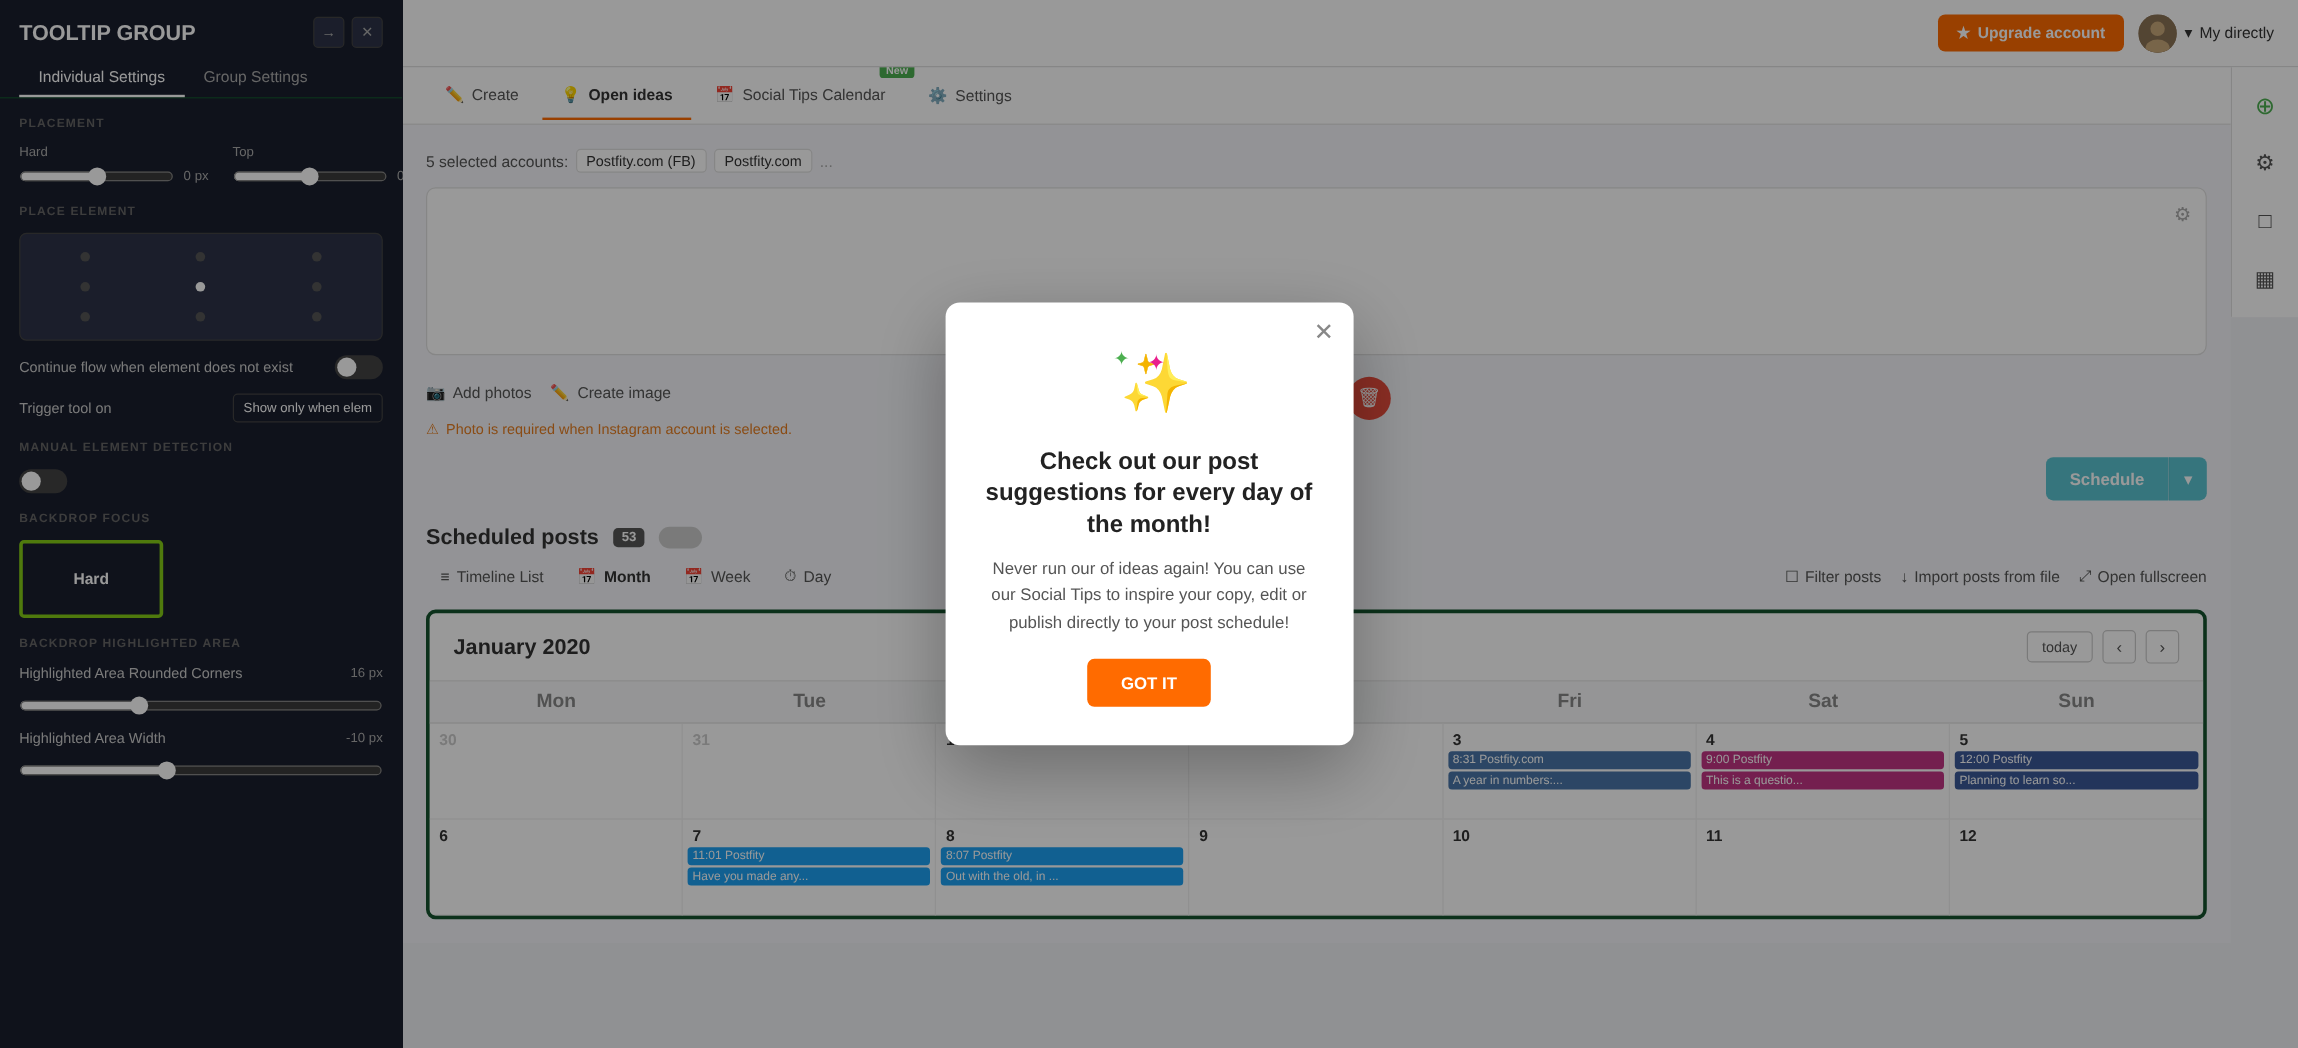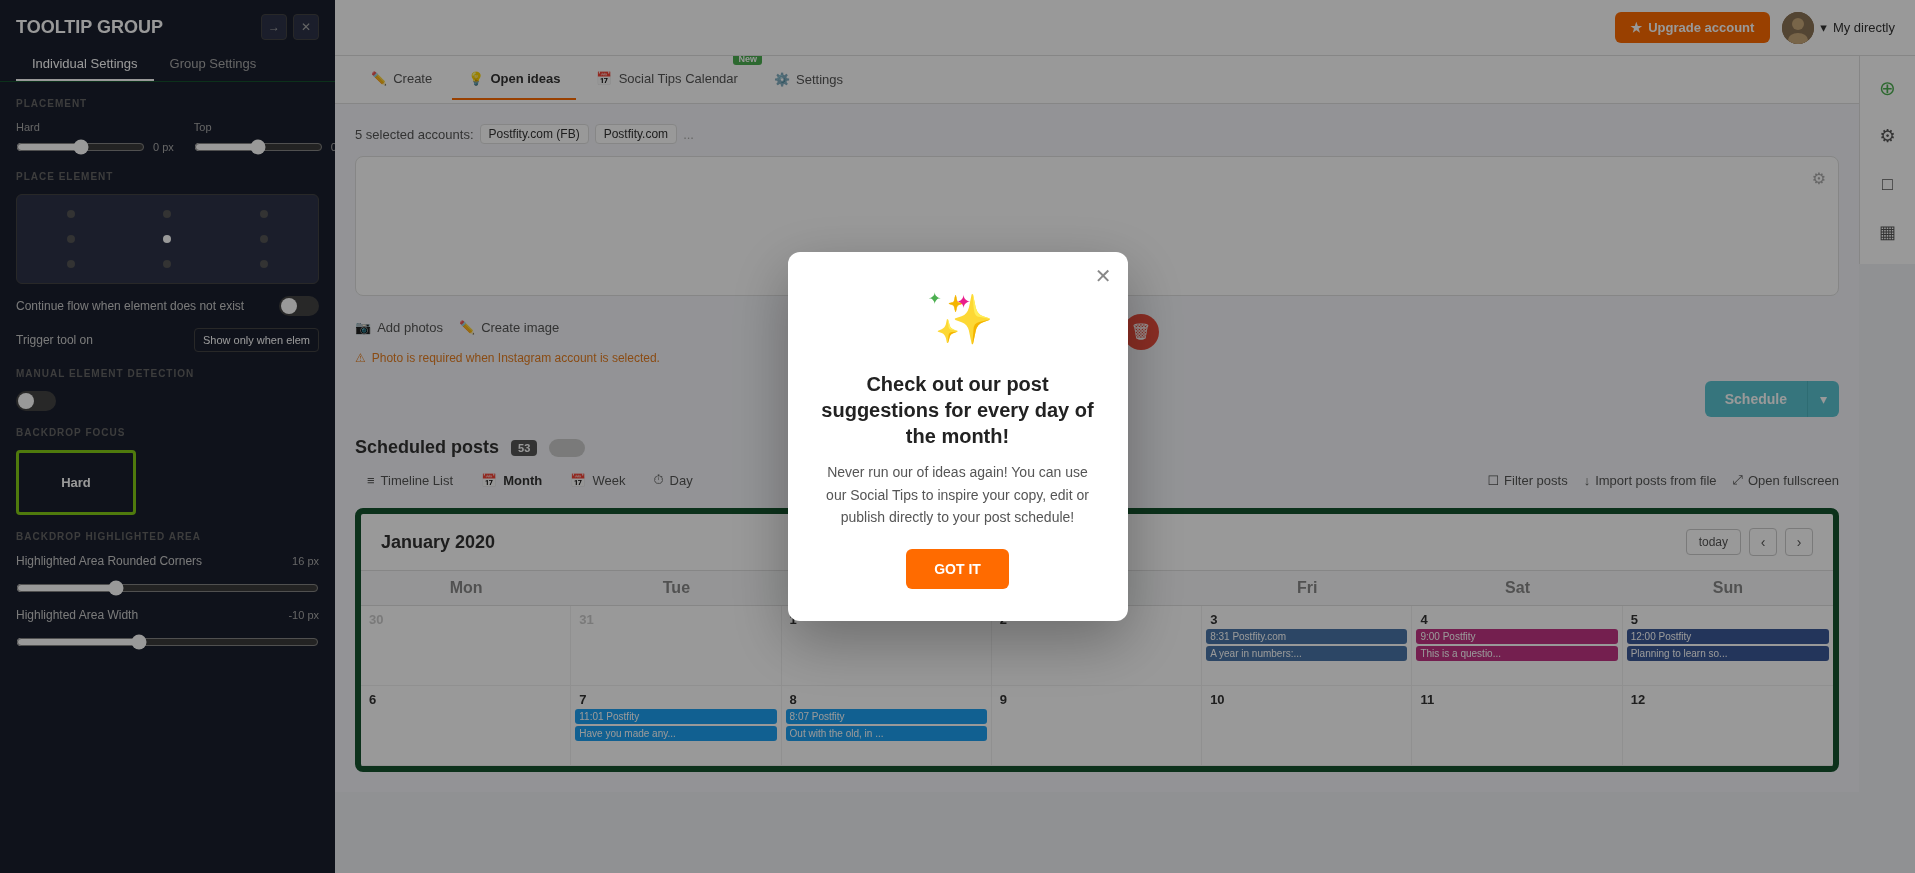--- a/index.html
+++ b/index.html
@@ -209,21 +209,21 @@
       padding: 6px 12px; font-size: 13px; color: #555; cursor: pointer;
       display: flex; align-items: center; gap: 6px; border-radius: 4px;
     }
     .view-tab.active { color: #333; font-weight: 600; }
     .view-actions { display: flex; align-items: center; gap: 16px; margin-left: auto; }
     .view-action-link {
       font-size: 13px; color: #555; cursor: pointer; display: flex; align-items: center; gap: 5px;
     }
 
     
-    .calendar-container { background: #fff; border-radius: 8px; border: 6px solid #14532d; overflow: hidden; }
+    .calendar-container { background: #fff; border-radius: 8px; border: 3px solid #14532d; overflow: hidden; }
     .calendar-header {
       display: flex; align-items: center; justify-content: space-between;
       padding: 14px 20px; border-bottom: 1px solid #e0e0e0;
     }
     .cal-title { font-size: 18px; font-weight: 700; color: #333; }
     .cal-nav { display: flex; align-items: center; gap: 8px; }
     .cal-today-btn {
       border: 1px solid #ccc; background: #fff; border-radius: 4px;
       padding: 5px 12px; font-size: 12px; cursor: pointer; color: #555;
     }

